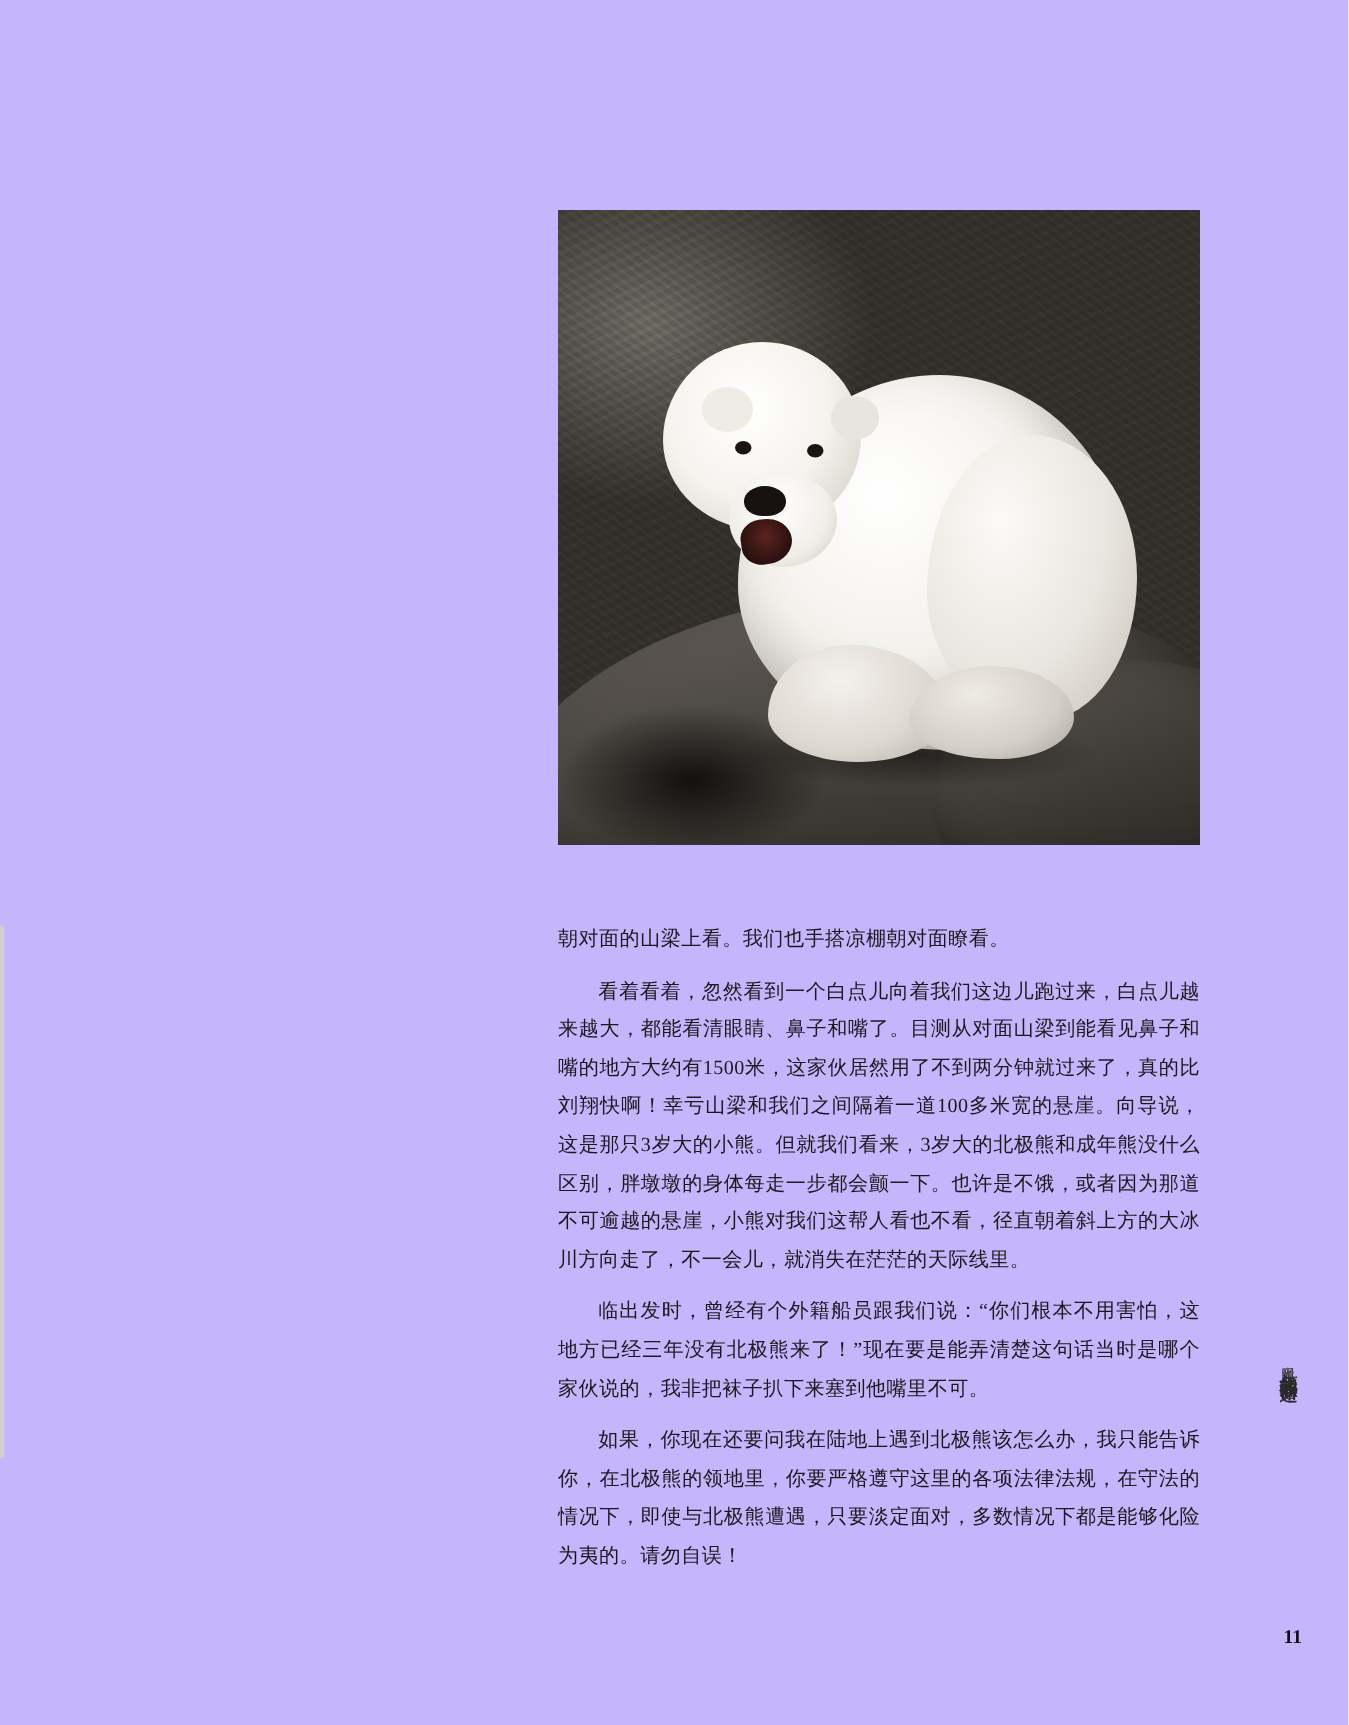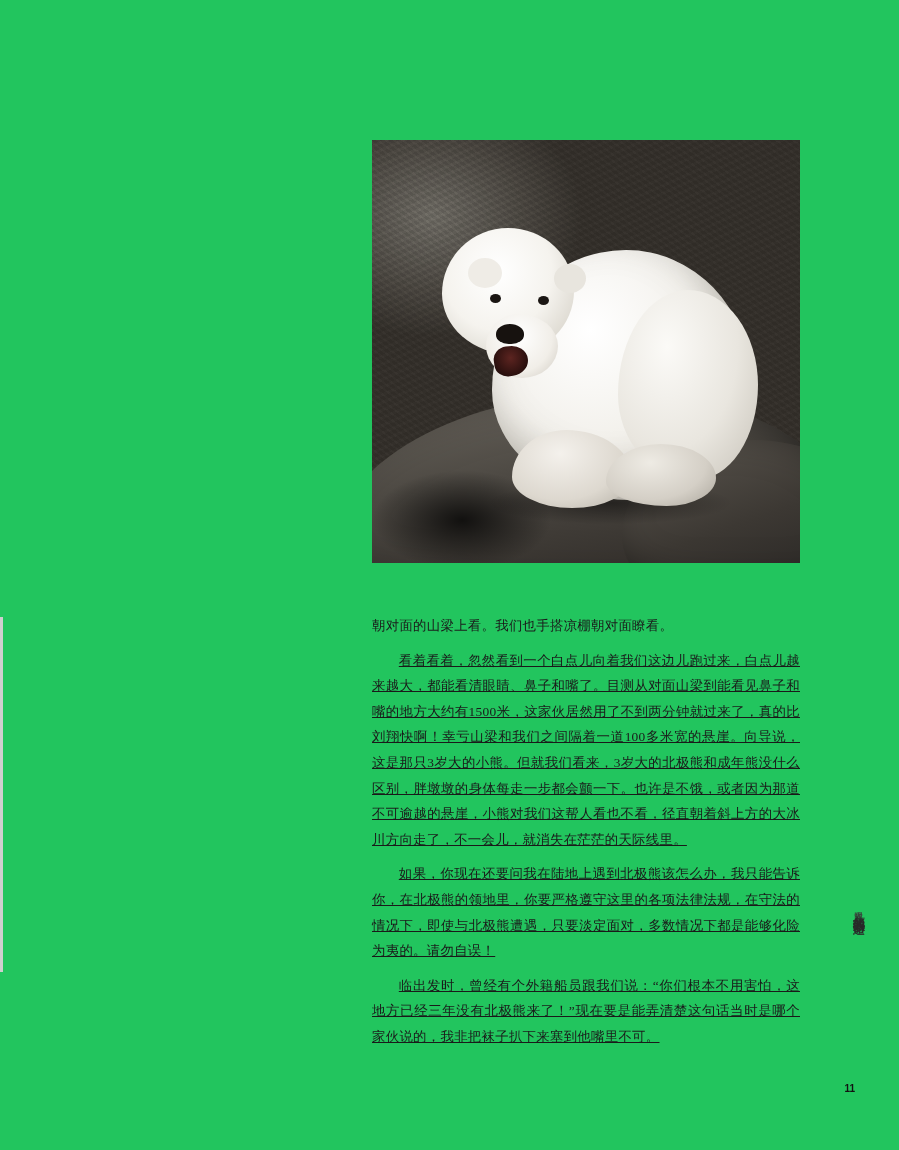--- a/index.html
+++ b/index.html
@@ -13,21 +13,21 @@
     position: relative;
     font-family: "Liberation Serif", "DejaVu Serif", serif;
     overflow: hidden;
   }
 
   .page {
     position: absolute;
     left: 0; top: 0;
     width: 899px;
     height: 1150px;
-    background: #22c55e;
+    background: #c4b5fd;
   }
 
   
   .left-edge-bar {
     position: absolute;
     left: 0;
     top: 617px;
     width: 3px;
     height: 355px;
     background: #cfcfcf;
@@ -230,21 +230,20 @@
     font-family: "Liberation Serif", "DejaVu Serif", serif;
     font-size: 13.4px;
     line-height: 25.6px;
     color: #1a1a1a;
     text-align: justify;
     letter-spacing: 0.3px;
     margin: 0 0 9px 0;
   }
   .para.indent {
     text-indent: 2em;
-    text-decoration: underline;
   }
 
   
   .running-title {
     position: absolute;
     right: 33px;
     top: 905px;
     width: 20px;
     text-align: center;
     font-family: "Liberation Serif", "DejaVu Serif", serif;
@@ -257,24 +256,24 @@
     white-space: nowrap;
   }
   .running-title .rt-small {
     font-size: 8.5px;
     line-height: 10px;
     color: #3a3a3a;
     letter-spacing: 0px;
   }
   .page-number {
     position: absolute;
-    right: 44px;
+    right: 31px;
     top: 1083px;
-    font-family: Liberation Sans, sans-serif;
-    font-size: 10px;
+    font-family: Liberation Serif, serif;
+    font-size: 13px;
     font-weight: bold;
     color: #111111;
   }
 </style>
 </head>
 <body>
 
 <div class="page">
 
   <div class="left-edge-bar"></div>
@@ -300,22 +299,22 @@
         <div class="snout"></div>
         <div class="nose"></div>
         <div class="mouth"></div>
       </div>
     </div>
   </div>
 
   <div class="text-col">
     <p class="para">朝对面的山梁上看。我们也手搭凉棚朝对面瞭看。</p>
     <p class="para indent">看着看着，忽然看到一个白点儿向着我们这边儿跑过来，白点儿越来越大，都能看清眼睛、鼻子和嘴了。目测从对面山梁到能看见鼻子和嘴的地方大约有1500米，这家伙居然用了不到两分钟就过来了，真的比刘翔快啊！幸亏山梁和我们之间隔着一道100多米宽的悬崖。向导说，这是那只3岁大的小熊。但就我们看来，3岁大的北极熊和成年熊没什么区别，胖墩墩的身体每走一步都会颤一下。也许是不饿，或者因为那道不可逾越的悬崖，小熊对我们这帮人看也不看，径直朝着斜上方的大冰川方向走了，不一会儿，就消失在茫茫的天际线里。</p>
+    <p class="para indent">临出发时，曾经有个外籍船员跟我们说：“你们根本不用害怕，这地方已经三年没有北极熊来了！”现在要是能弄清楚这句话当时是哪个家伙说的，我非把袜子扒下来塞到他嘴里不可。</p>
     <p class="para indent">如果，你现在还要问我在陆地上遇到北极熊该怎么办，我只能告诉你，在北极熊的领地里，你要严格遵守这里的各项法律法规，在守法的情况下，即使与北极熊遭遇，只要淡定面对，多数情况下都是能够化险为夷的。请勿自误！</p>
-    <p class="para indent">临出发时，曾经有个外籍船员跟我们说：“你们根本不用害怕，这地方已经三年没有北极熊来了！”现在要是能弄清楚这句话当时是哪个家伙说的，我非把袜子扒下来塞到他嘴里不可。</p>
   </div>
 
   <div class="running-title">
     <span class="rt-small">光阴志</span><span>与北极熊的致命邂逅</span>
   </div>
 
   <div class="page-number">11</div>
 
 </div>
 

